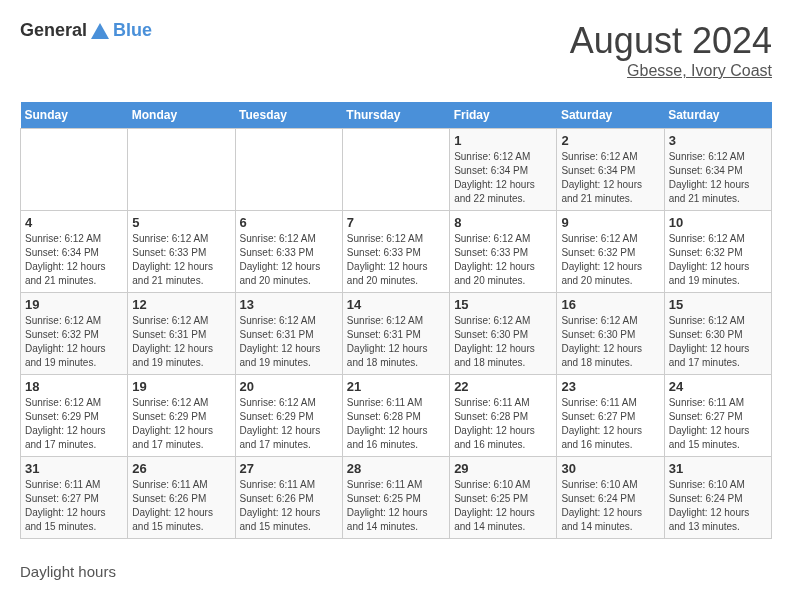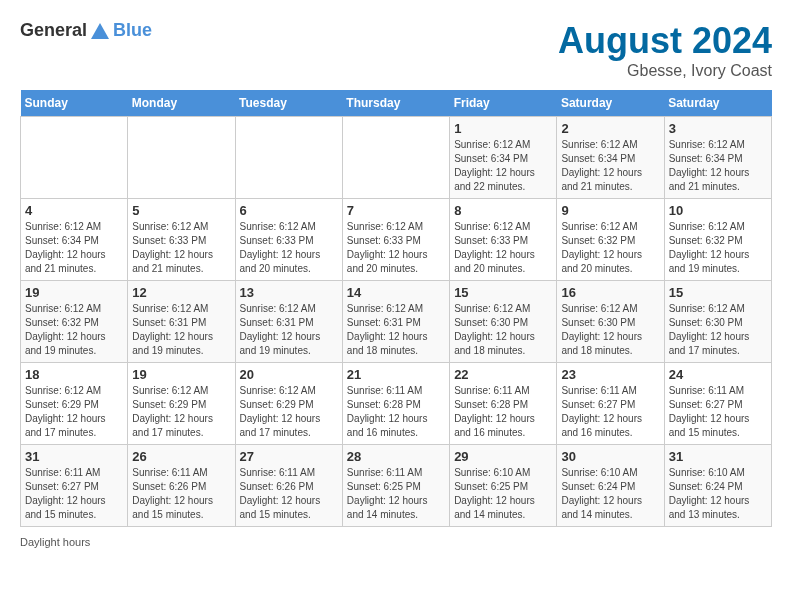--- a/index.html
+++ b/index.html
@@ -7,37 +7,38 @@
       font-family: Arial, sans-serif;
       background: #fff;
       width: 792px;
       min-height: 612px;
       padding: 20px;
     }
     .header {
       display: flex;
       justify-content: space-between;
       align-items: flex-start;
-      margin-bottom: 10px;
+      margin-bottom: 22px;
     }
     .logo {
       display: flex;
       align-items: center;
     }
     .title-block {
       text-align: right;
     }
     .month-year {
       font-size: 36px;
-      font-weight: bold;
-      color: #0369a1;
+      font-weight: normal;
+      color: #404040;
     }
     .location {
       font-size: 16px;
       color: #555;
+      text-decoration: underline;
     }
     table {
       width: 100%;
       border-collapse: collapse;
       font-size: 11px;
       padding-left: 23px;
     }
     thead th {
       background-color: #4a90d9;
       color: #fff;
@@ -236,15 +237,15 @@
           <div class="day-info">Sunrise: 6:10 AM<br>Sunset: 6:24 PM<br>Daylight: 12 hours and 14 minutes.</div>
         </td>
         <td>
           <div class="day-number">31</div>
           <div class="day-info">Sunrise: 6:10 AM<br>Sunset: 6:24 PM<br>Daylight: 12 hours and 13 minutes.</div>
         </td>
       </tr>
     </tbody>
 </table>
 
-<div style="margin-top:9px;font-size:11px;color:#555;">
+<div style="margin-top:24px;font-size:15px;color:#555;">
   <span>Daylight hours</span>
 </div>
 
 </body></html>

